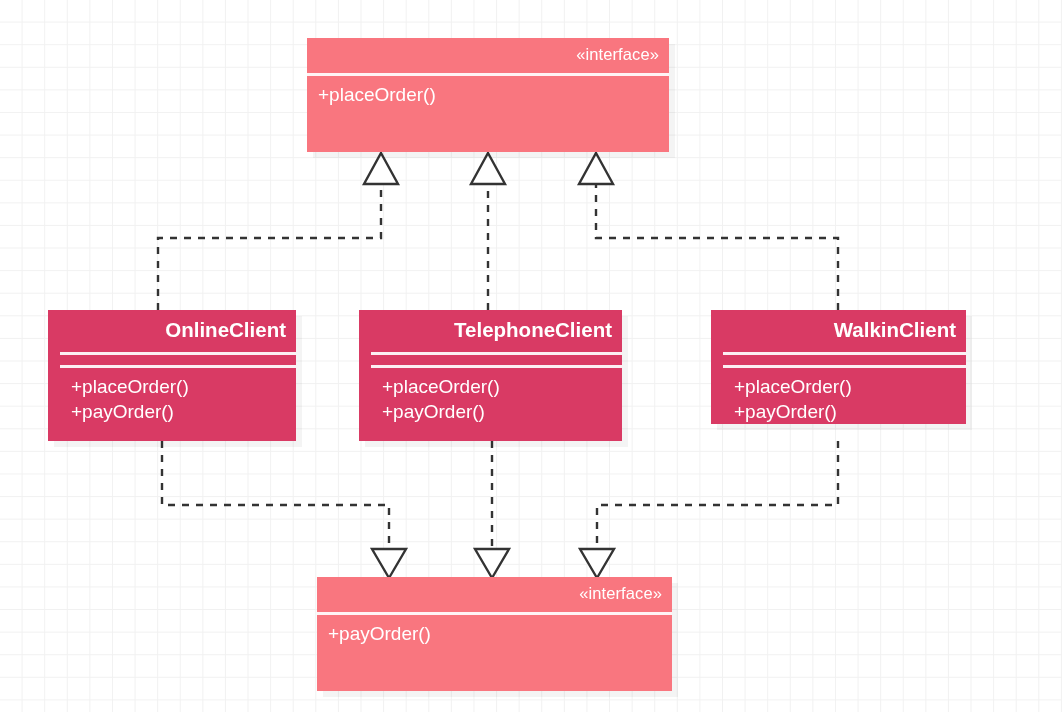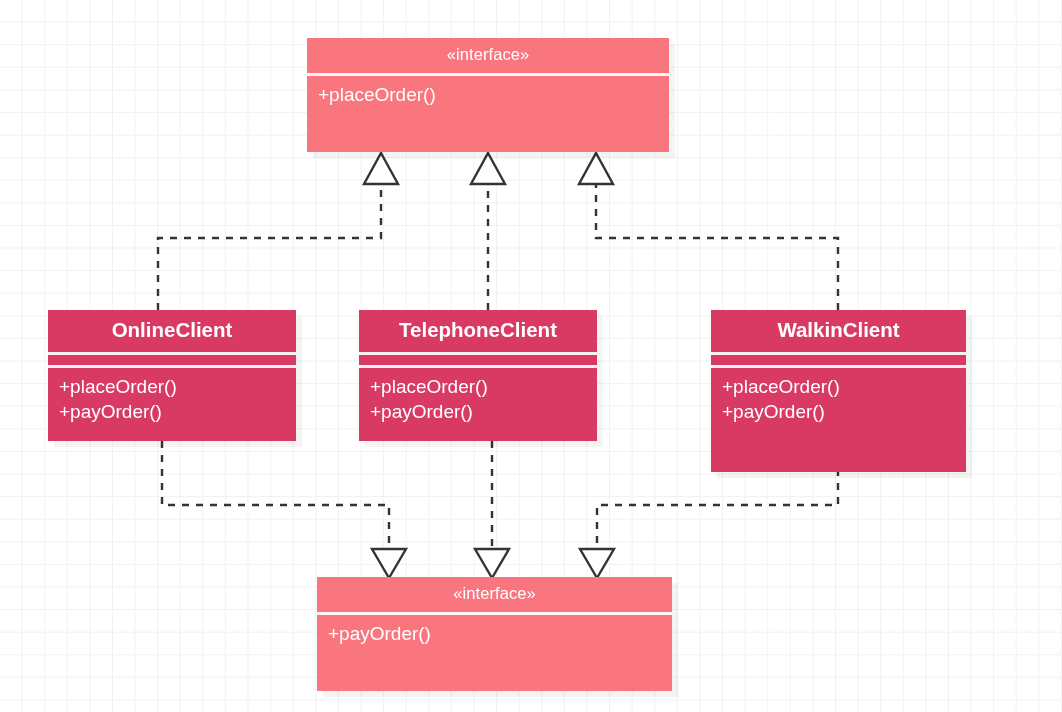--- a/index.html
+++ b/index.html
@@ -31,25 +31,25 @@
   .uml-box {
     position: absolute;
     box-sizing: border-box;
     box-shadow: 6px 6px 0 0 rgba(0,0,0,0.045);
     display: flex;
     flex-direction: column;
     color: #ffffff;
     overflow: hidden;
   }
   .uml-box.iface { background: #f9767f; }
-  .uml-box.cls   { background: #d93a64; }
+  .uml-box.cls   { background: #d93a64; padding-left: 12px; }
 
   .sec-title {
     flex: 0 0 auto;
-    text-align: center;
+    text-align: right;
     padding: 7px 10px 9px 10px;
     line-height: 1.13;
   }
   .stereotype {
     display: block;
     font-size: 16.5px;
     font-weight: 400;
     letter-spacing: 0.1px;
   }
   .cname {
@@ -82,22 +82,22 @@
     display: block;
     font-size: 19px;
     line-height: 1.33;
     white-space: nowrap;
     font-weight: 400;
   }
 
   
   #box-place-order-protocol { left: 307px; top: 38px;  width: 362px; height: 114px; }
   #box-online-client        { left: 48px;  top: 310px; width: 248px; height: 131px; }
-  #box-telephone-client     { left: 359px; top: 310px; width: 238px; height: 131px; }
-  #box-walkin-client        { left: 711px; top: 310px; width: 255px; height: 162px; }
+  #box-telephone-client     { left: 359px; top: 310px; width: 263px; height: 131px; }
+  #box-walkin-client        { left: 711px; top: 310px; width: 255px; height: 114px; }
   #box-payment-protocol     { left: 317px; top: 577px; width: 355px; height: 114px; }
 </style>
 </head>
 <body>
 
 <div id="canvas">
 
   <svg id="edges" viewBox="0 0 1062 712" xmlns="http://www.w3.org/2000/svg">
     <g stroke="#333333" stroke-width="2.4" fill="none" stroke-dasharray="7,7">
 

